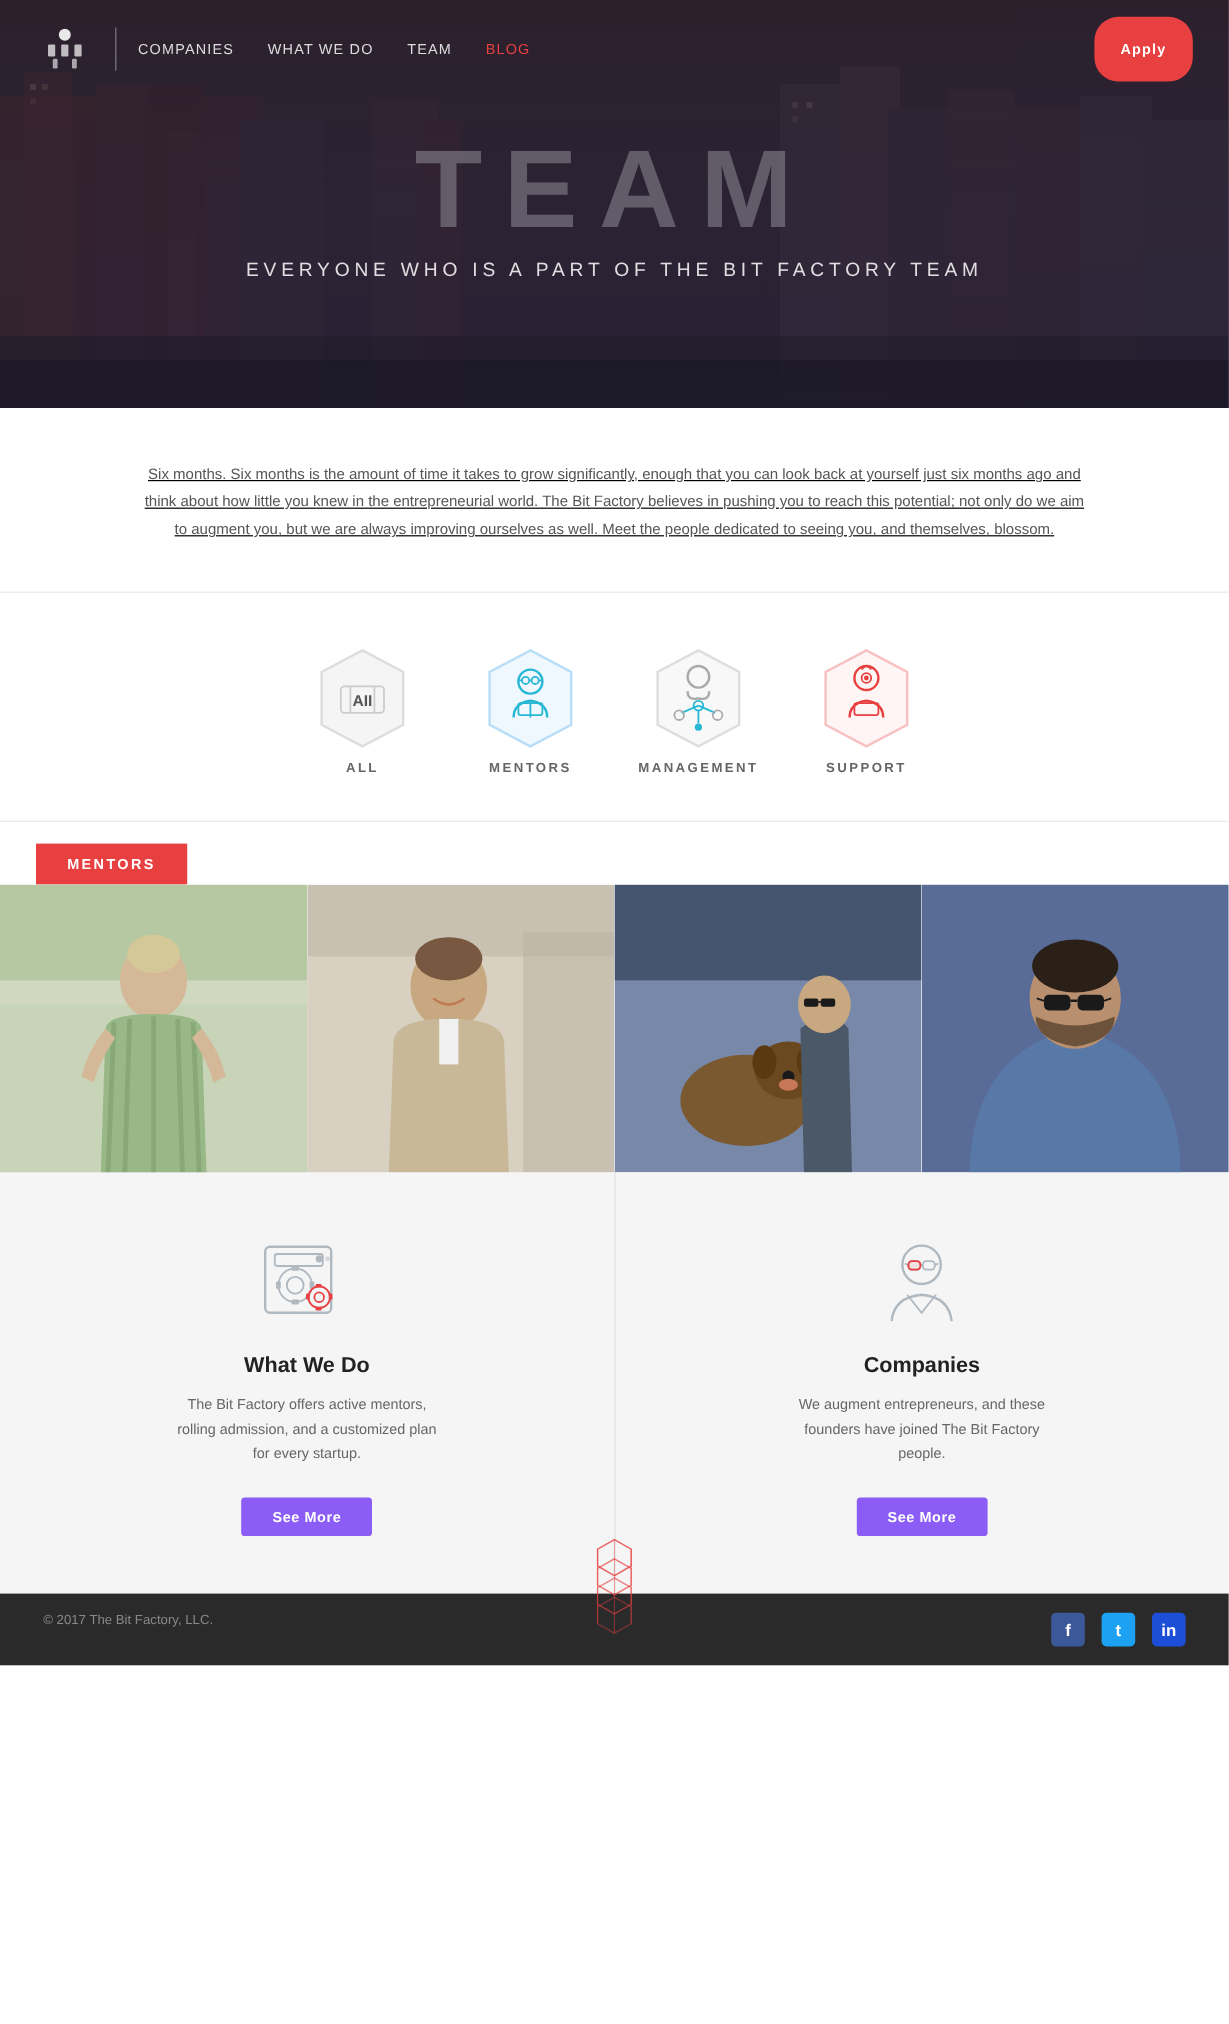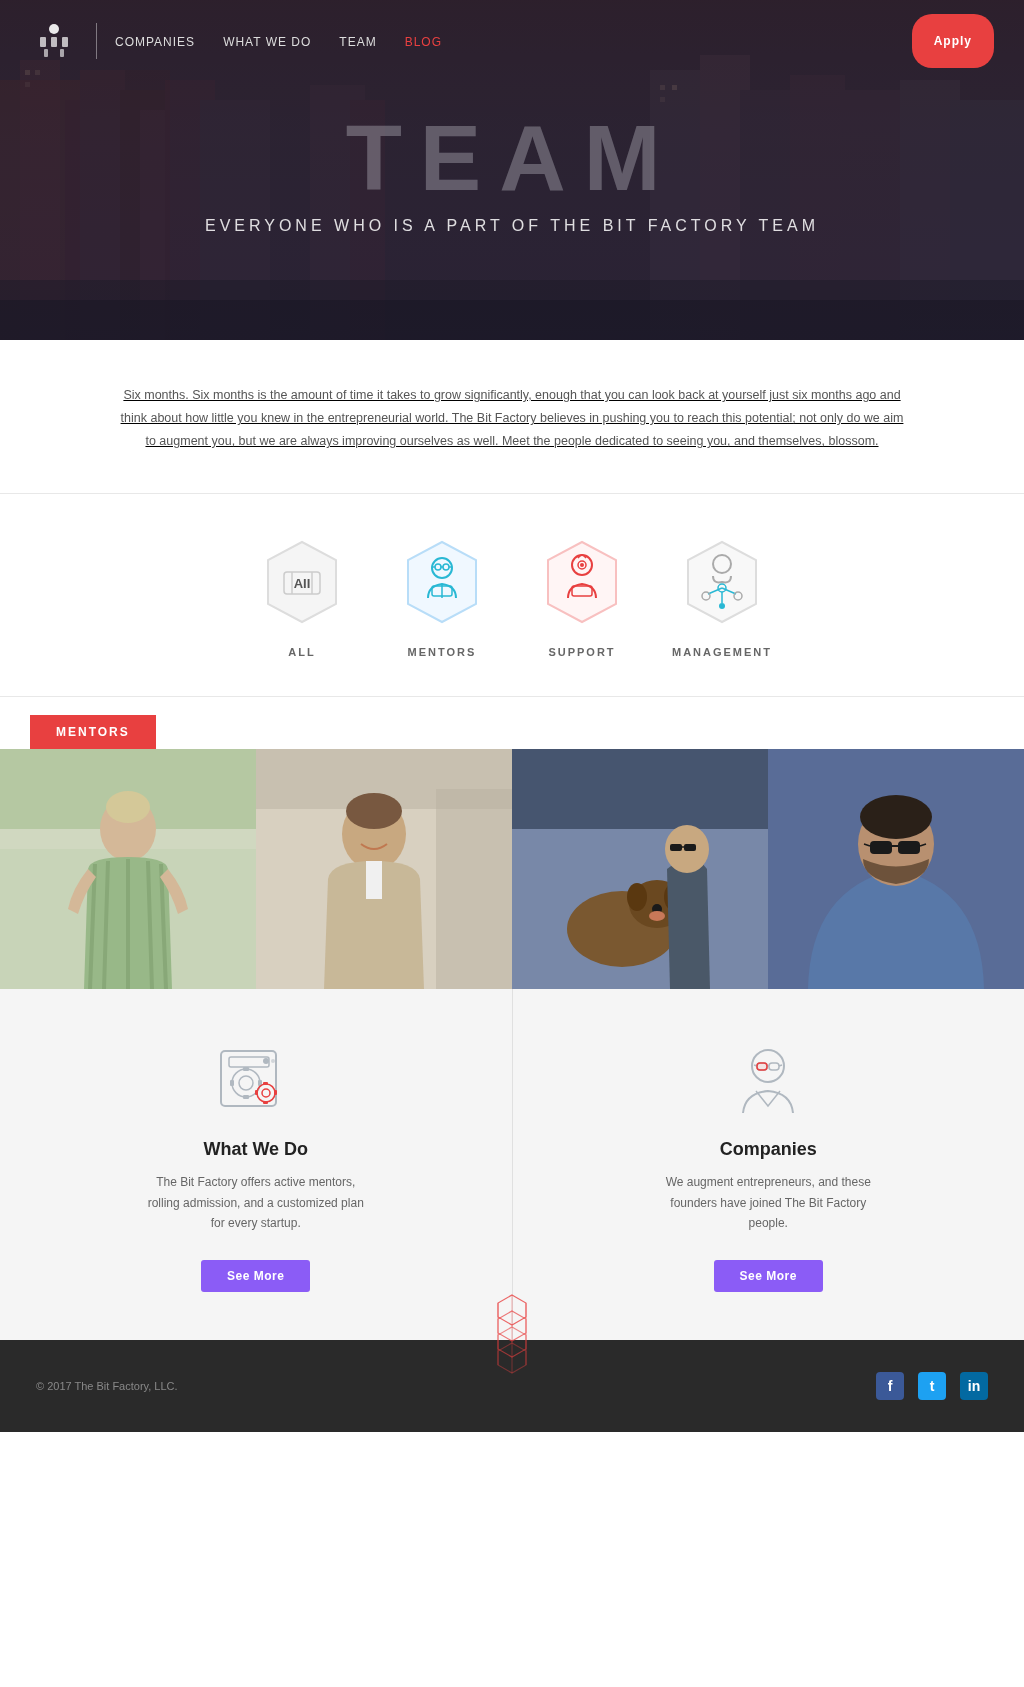--- a/index.html
+++ b/index.html
@@ -113,21 +113,21 @@
       padding: 36px 60px 30px;
       display: flex;
       justify-content: center;
       gap: 0;
       border-bottom: 1px solid #e8e8e8;
     }
     .filter-item {
       display: flex;
       flex-direction: column;
       align-items: center;
-      gap: 20px;
+      gap: 8px;
       width: 140px;
       cursor: pointer;
       padding: 8px;
     }
     .filter-label {
       font-size: 11px;
       font-weight: bold;
       letter-spacing: 2px;
       color: #666;
       text-transform: uppercase;
@@ -200,23 +200,22 @@
       padding: 9px 26px;
       font-size: 12px;
       font-weight: bold;
       cursor: pointer;
       letter-spacing: 0.5px;
     }
 
     
     .footer {
       background: #2a2a2a;
-      padding: 32px 36px;
-      display: flex;
-      align-items: center;
+      padding: 16px 36px;
+      display: flex;
       justify-content: space-between;
       position: relative;
     }
     .footer-copy {
       color: #888;
       font-size: 11px;
     }
     .footer-socials {
       display: flex;
       gap: 14px;
@@ -228,21 +227,21 @@
       display: flex;
       align-items: center;
       justify-content: center;
       font-size: 14px;
       font-weight: bold;
       color: #fff;
       cursor: pointer;
     }
     .social-fb { background: #3b5998; }
     .social-tw { background: #1da1f2; }
-    .social-li { background: #0369a1; }
+    .social-li { background: #1d4ed8; }
 
     
     .hex-shape {
       position: relative;
       width: 88px;
       height: 88px;
     }
   </style>
 </head>
 <body>
@@ -361,56 +360,56 @@
         <line x1="44" y1="46" x2="44" y2="60" stroke="#29b8d4" stroke-width="1.5"></line>
         <rect x="34" y="48" width="20" height="10" rx="2" fill="none" stroke="#29b8d4" stroke-width="1.5"></rect>
       </svg>
     </div>
     <span class="filter-label">MENTORS</span>
   </div>
 
   <div class="filter-item">
     <div class="hex-shape">
       <svg width="88" height="88" viewBox="0 0 88 88" xmlns="http://www.w3.org/2000/svg">
-        <polygon points="44,4 78,22 78,66 44,84 10,66 10,22" fill="#fff5f5" stroke="#f8c0c0" stroke-width="2"></polygon>
-
-        <circle cx="44" cy="27" r="10" fill="none" stroke="#e84040" stroke-width="2"></circle>
-
-        <circle cx="44" cy="27" r="4" fill="none" stroke="#e84040" stroke-width="1.5"></circle>
-        <circle cx="44" cy="27" r="2" fill="#e84040"></circle>
-
-        <path d="M40,20 Q44,14 48,20" fill="none" stroke="#e84040" stroke-width="1.5"></path>
-
-        <path d="M30,60 Q30,48 44,46 Q58,48 58,60" fill="none" stroke="#e84040" stroke-width="2"></path>
-        <rect x="34" y="48" width="20" height="10" rx="2" fill="none" stroke="#e84040" stroke-width="1.5"></rect>
-      </svg>
-    </div>
-    <span class="filter-label">SUPPORT</span>
-  </div>
-
-  <div class="filter-item">
-    <div class="hex-shape">
-      <svg width="88" height="88" viewBox="0 0 88 88" xmlns="http://www.w3.org/2000/svg">
         <polygon points="44,4 78,22 78,66 44,84 10,66 10,22" fill="#f8f8f8" stroke="#ddd" stroke-width="2"></polygon>
 
         <circle cx="44" cy="26" r="9" fill="none" stroke="#aaa" stroke-width="2"></circle>
 
         <path d="M35,38 Q35,46 44,44 Q53,46 53,38" fill="none" stroke="#aaa" stroke-width="2"></path>
 
         <line x1="30" y1="56" x2="44" y2="50" stroke="#29b8d4" stroke-width="1.5"></line>
         <line x1="58" y1="56" x2="44" y2="50" stroke="#29b8d4" stroke-width="1.5"></line>
         <circle cx="28" cy="58" r="4" fill="none" stroke="#aaa" stroke-width="1.5"></circle>
         <circle cx="60" cy="58" r="4" fill="none" stroke="#aaa" stroke-width="1.5"></circle>
         <circle cx="44" cy="50" r="4" fill="none" stroke="#29b8d4" stroke-width="1.5"></circle>
         <circle cx="44" cy="68" r="3" fill="#29b8d4"></circle>
         <line x1="44" y1="54" x2="44" y2="65" stroke="#29b8d4" stroke-width="1.5"></line>
       </svg>
     </div>
     <span class="filter-label">MANAGEMENT</span>
   </div>
+
+  <div class="filter-item">
+    <div class="hex-shape">
+      <svg width="88" height="88" viewBox="0 0 88 88" xmlns="http://www.w3.org/2000/svg">
+        <polygon points="44,4 78,22 78,66 44,84 10,66 10,22" fill="#fff5f5" stroke="#f8c0c0" stroke-width="2"></polygon>
+
+        <circle cx="44" cy="27" r="10" fill="none" stroke="#e84040" stroke-width="2"></circle>
+
+        <circle cx="44" cy="27" r="4" fill="none" stroke="#e84040" stroke-width="1.5"></circle>
+        <circle cx="44" cy="27" r="2" fill="#e84040"></circle>
+
+        <path d="M40,20 Q44,14 48,20" fill="none" stroke="#e84040" stroke-width="1.5"></path>
+
+        <path d="M30,60 Q30,48 44,46 Q58,48 58,60" fill="none" stroke="#e84040" stroke-width="2"></path>
+        <rect x="34" y="48" width="20" height="10" rx="2" fill="none" stroke="#e84040" stroke-width="1.5"></rect>
+      </svg>
+    </div>
+    <span class="filter-label">SUPPORT</span>
+  </div>
 </section>
 
 <div class="mentors-header">
   <span class="mentors-label">MENTORS</span>
 </div>
 
 <div class="photos-grid">
   <div class="photo-cell">
     
     <svg width="100%" height="240" viewBox="0 0 256 240" xmlns="http://www.w3.org/2000/svg">

